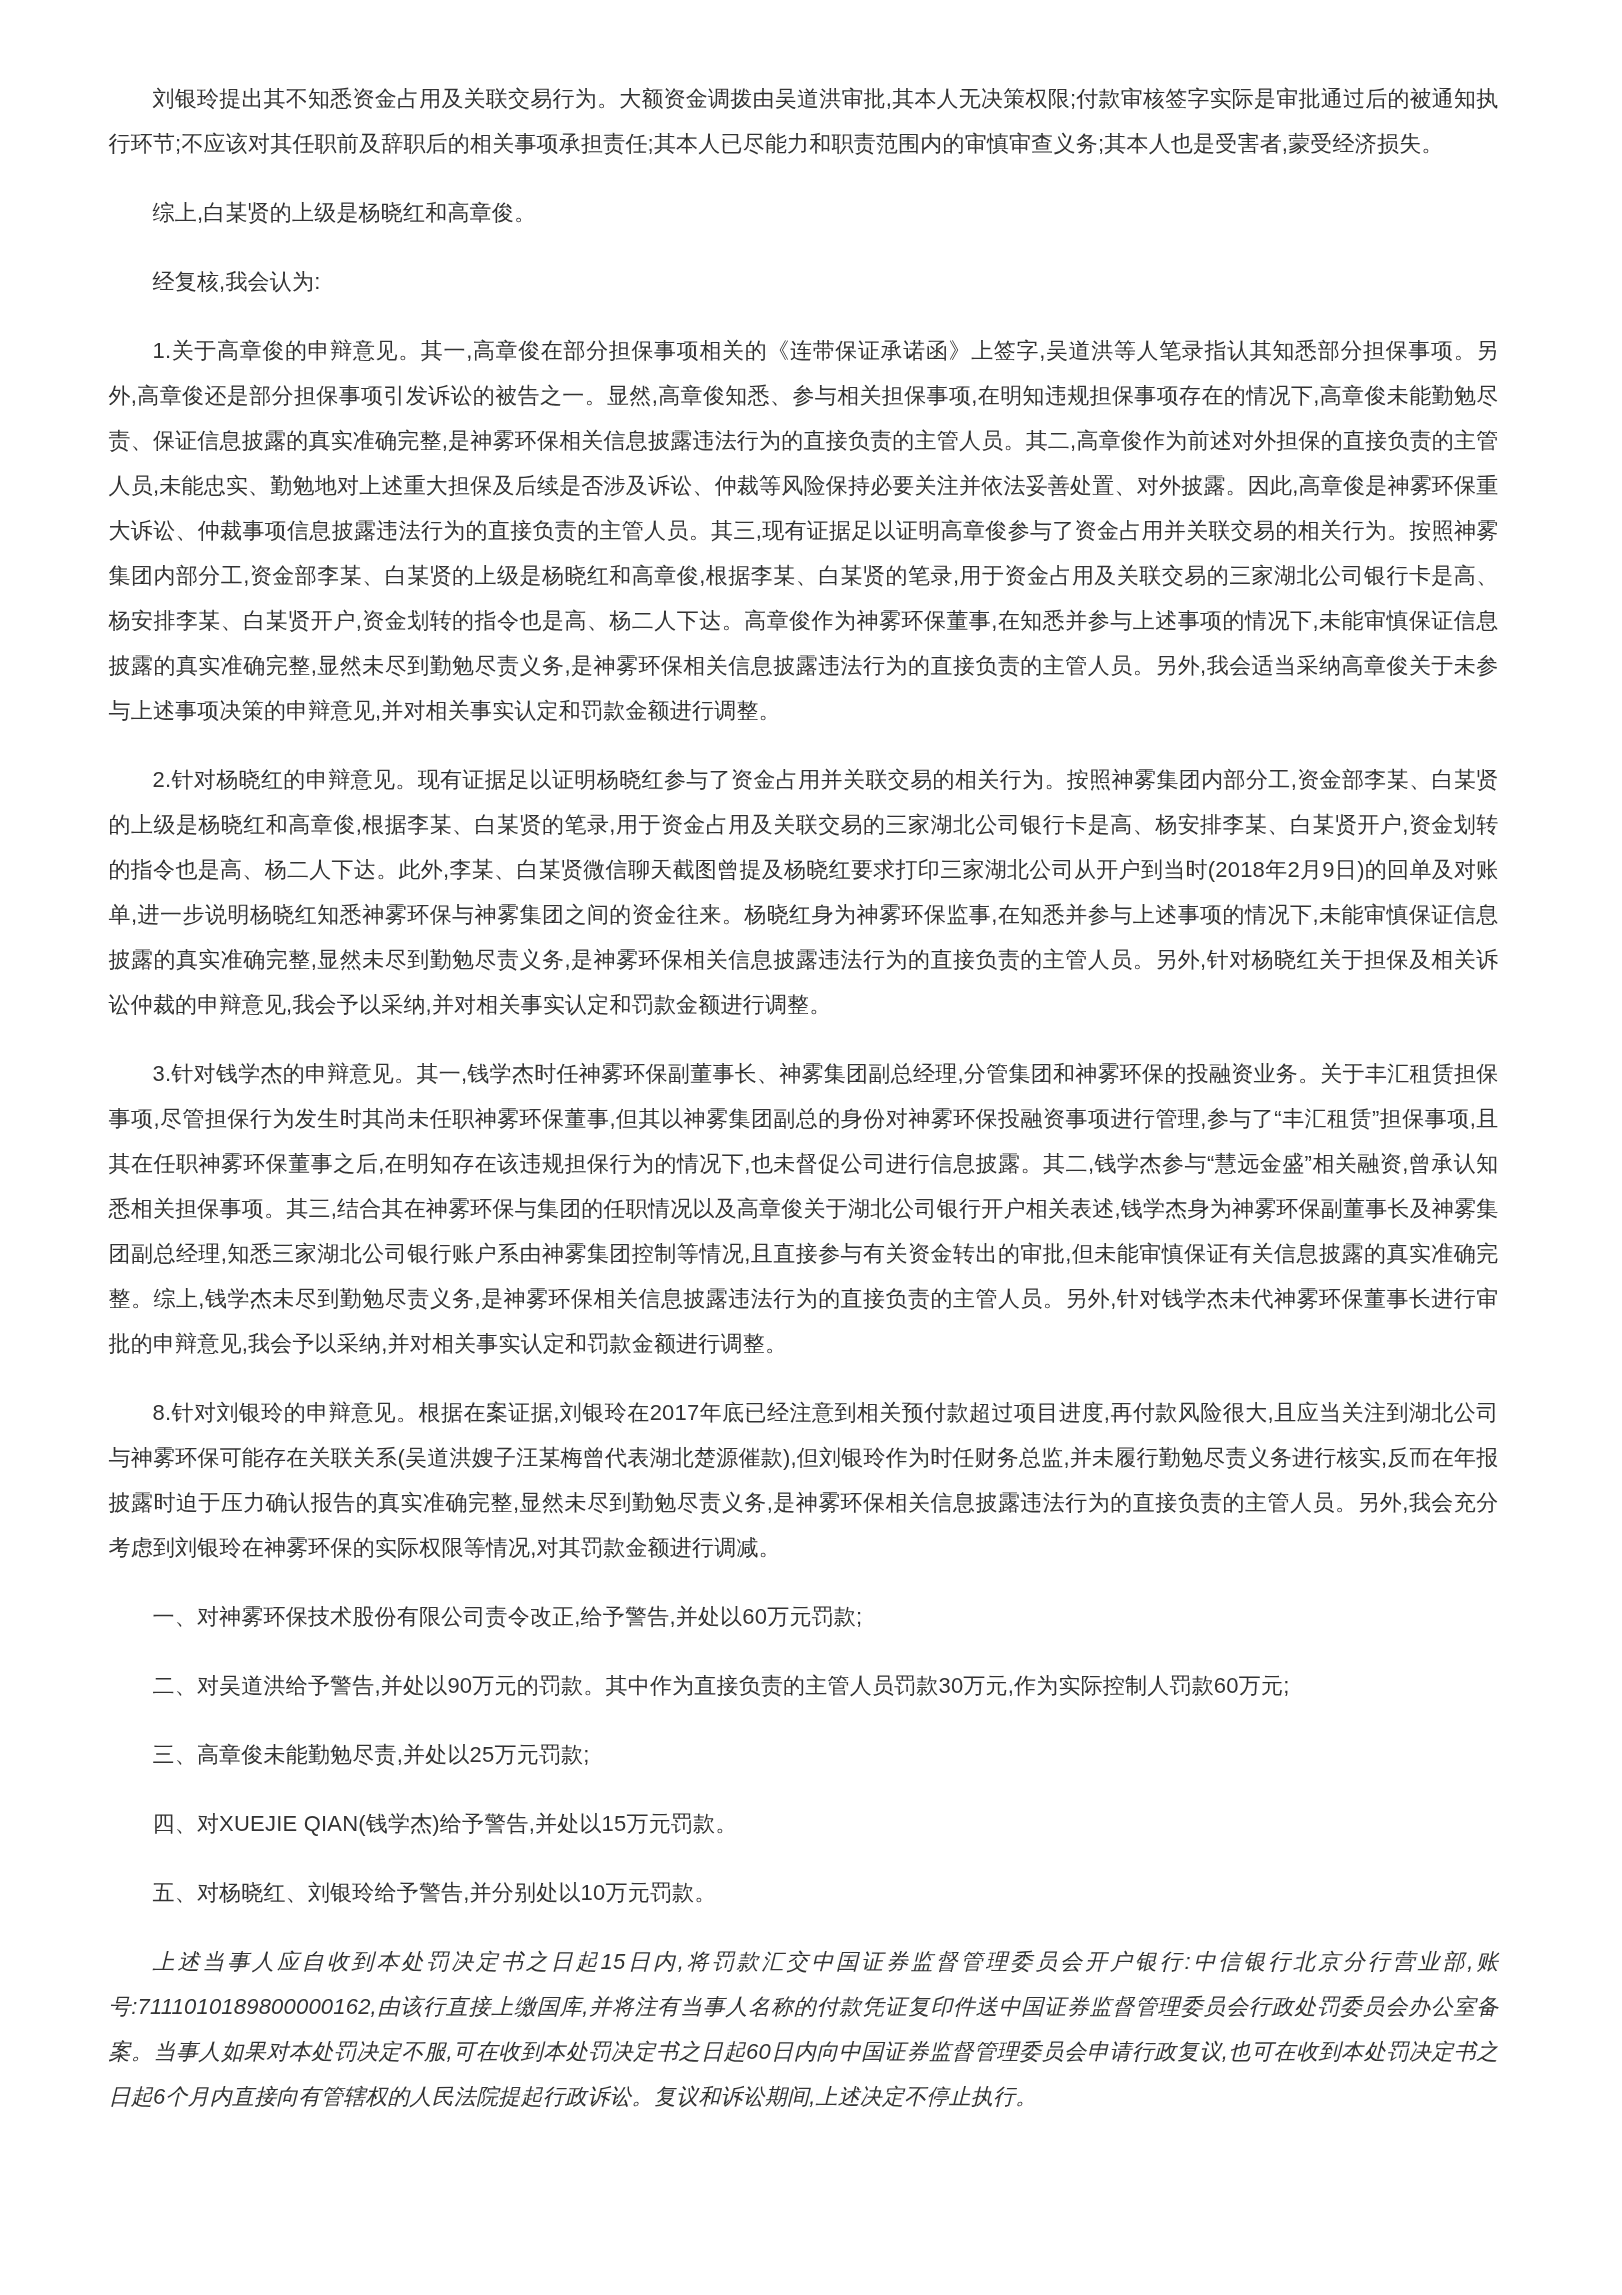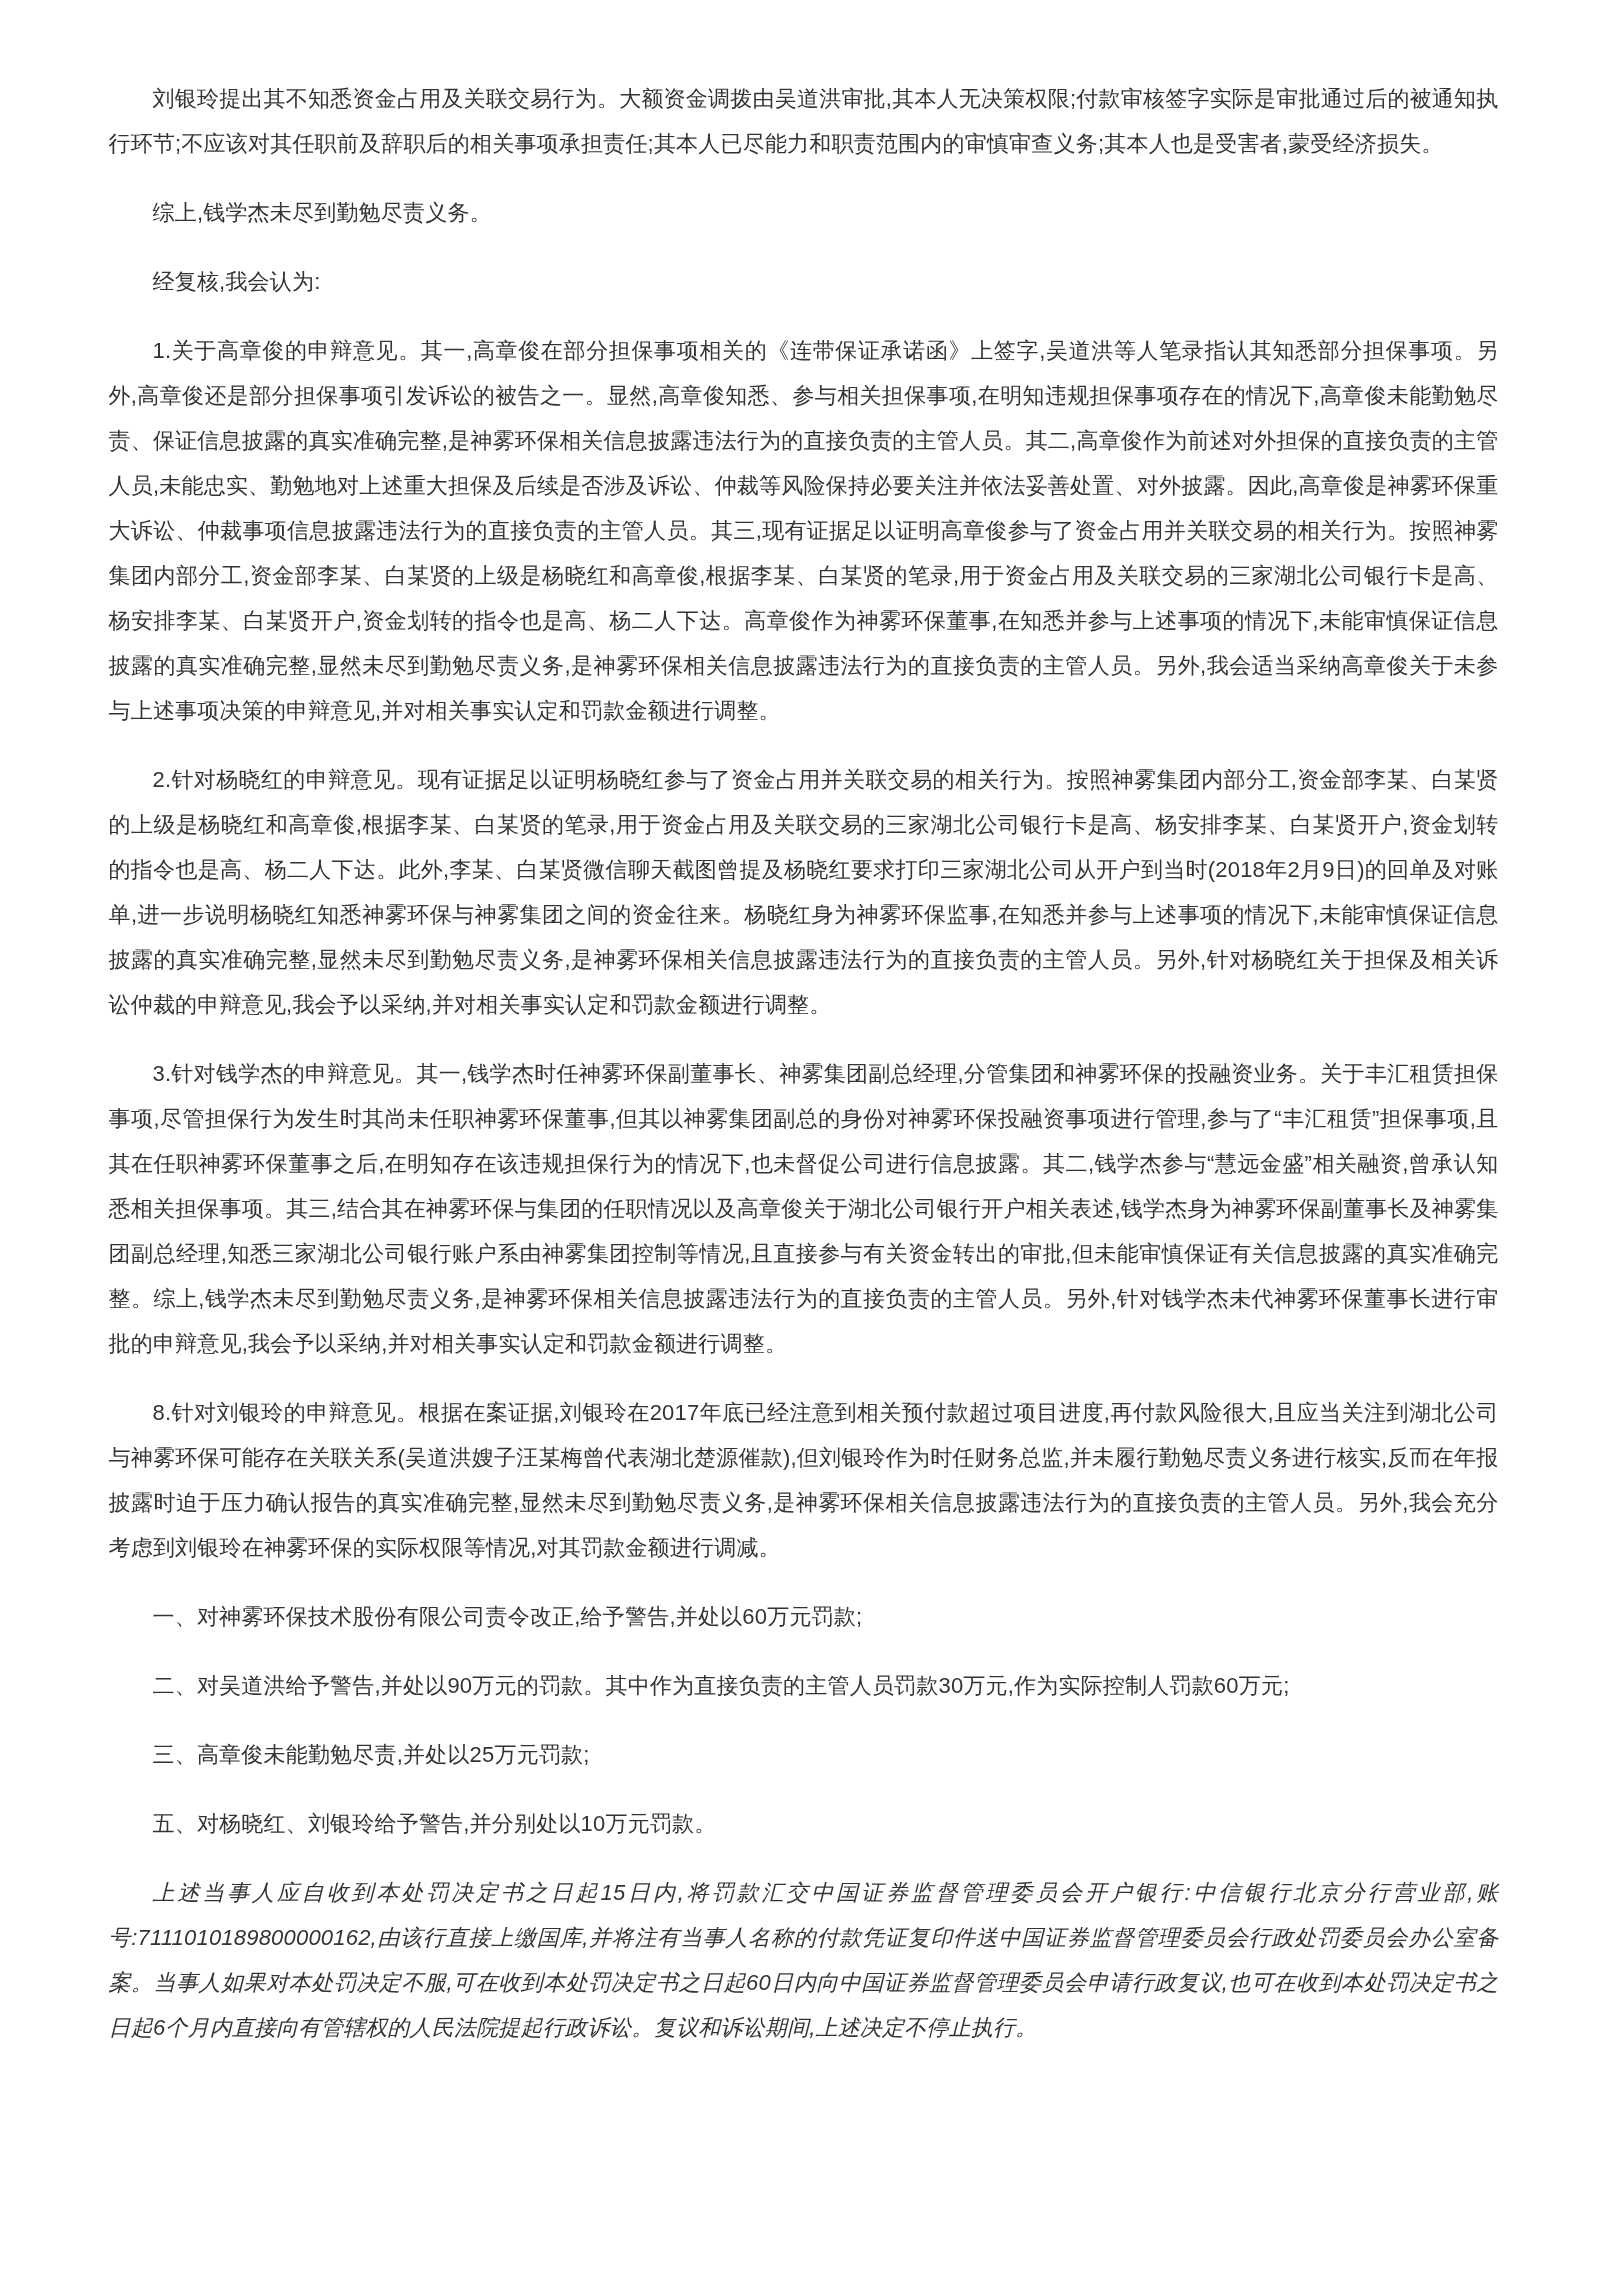--- a/index.html
+++ b/index.html
@@ -29,25 +29,26 @@
   .doc p:last-child {
     margin-bottom: 0;
     font-style: italic;
   }
 </style>
 </head>
 <body>
 
 <main class="doc">
   <p>刘银玲提出其不知悉资金占用及关联交易行为。大额资金调拨由吴道洪审批,其本人无决策权限;付款审核签字实际是审批通过后的被通知执行环节;不应该对其任职前及辞职后的相关事项承担责任;其本人已尽能力和职责范围内的审慎审查义务;其本人也是受害者,蒙受经济损失。</p>
-  <p>综上,钱学杰未尽到勤勉尽责义务。</p>
+  <p>综上,白某贤的上级是杨晓红和高章俊。</p>
   <p>经复核,我会认为:</p>
   <p>1.关于高章俊的申辩意见。其一,高章俊在部分担保事项相关的《连带保证承诺函》上签字,吴道洪等人笔录指认其知悉部分担保事项。另外,高章俊还是部分担保事项引发诉讼的被告之一。显然,高章俊知悉、参与相关担保事项,在明知违规担保事项存在的情况下,高章俊未能勤勉尽责、保证信息披露的真实准确完整,是神雾环保相关信息披露违法行为的直接负责的主管人员。其二,高章俊作为前述对外担保的直接负责的主管人员,未能忠实、勤勉地对上述重大担保及后续是否涉及诉讼、仲裁等风险保持必要关注并依法妥善处置、对外披露。因此,高章俊是神雾环保重大诉讼、仲裁事项信息披露违法行为的直接负责的主管人员。其三,现有证据足以证明高章俊参与了资金占用并关联交易的相关行为。按照神雾集团内部分工,资金部李某、白某贤的上级是杨晓红和高章俊,根据李某、白某贤的笔录,用于资金占用及关联交易的三家湖北公司银行卡是高、杨安排李某、白某贤开户,资金划转的指令也是高、杨二人下达。高章俊作为神雾环保董事,在知悉并参与上述事项的情况下,未能审慎保证信息披露的真实准确完整,显然未尽到勤勉尽责义务,是神雾环保相关信息披露违法行为的直接负责的主管人员。另外,我会适当采纳高章俊关于未参与上述事项决策的申辩意见,并对相关事实认定和罚款金额进行调整。</p>
   <p>2.针对杨晓红的申辩意见。现有证据足以证明杨晓红参与了资金占用并关联交易的相关行为。按照神雾集团内部分工,资金部李某、白某贤的上级是杨晓红和高章俊,根据李某、白某贤的笔录,用于资金占用及关联交易的三家湖北公司银行卡是高、杨安排李某、白某贤开户,资金划转的指令也是高、杨二人下达。此外,李某、白某贤微信聊天截图曾提及杨晓红要求打印三家湖北公司从开户到当时(2018年2月9日)的回单及对账单,进一步说明杨晓红知悉神雾环保与神雾集团之间的资金往来。杨晓红身为神雾环保监事,在知悉并参与上述事项的情况下,未能审慎保证信息披露的真实准确完整,显然未尽到勤勉尽责义务,是神雾环保相关信息披露违法行为的直接负责的主管人员。另外,针对杨晓红关于担保及相关诉讼仲裁的申辩意见,我会予以采纳,并对相关事实认定和罚款金额进行调整。</p>
   <p>3.针对钱学杰的申辩意见。其一,钱学杰时任神雾环保副董事长、神雾集团副总经理,分管集团和神雾环保的投融资业务。关于丰汇租赁担保事项,尽管担保行为发生时其尚未任职神雾环保董事,但其以神雾集团副总的身份对神雾环保投融资事项进行管理,参与了“丰汇租赁”担保事项,且其在任职神雾环保董事之后,在明知存在该违规担保行为的情况下,也未督促公司进行信息披露。其二,钱学杰参与“慧远金盛”相关融资,曾承认知悉相关担保事项。其三,结合其在神雾环保与集团的任职情况以及高章俊关于湖北公司银行开户相关表述,钱学杰身为神雾环保副董事长及神雾集团副总经理,知悉三家湖北公司银行账户系由神雾集团控制等情况,且直接参与有关资金转出的审批,但未能审慎保证有关信息披露的真实准确完整。综上,钱学杰未尽到勤勉尽责义务,是神雾环保相关信息披露违法行为的直接负责的主管人员。另外,针对钱学杰未代神雾环保董事长进行审批的申辩意见,我会予以采纳,并对相关事实认定和罚款金额进行调整。</p>
   <p>8.针对刘银玲的申辩意见。根据在案证据,刘银玲在2017年底已经注意到相关预付款超过项目进度,再付款风险很大,且应当关注到湖北公司与神雾环保可能存在关联关系(吴道洪嫂子汪某梅曾代表湖北楚源催款),但刘银玲作为时任财务总监,并未履行勤勉尽责义务进行核实,反而在年报披露时迫于压力确认报告的真实准确完整,显然未尽到勤勉尽责义务,是神雾环保相关信息披露违法行为的直接负责的主管人员。另外,我会充分考虑到刘银玲在神雾环保的实际权限等情况,对其罚款金额进行调减。</p>
   <p>一、对神雾环保技术股份有限公司责令改正,给予警告,并处以60万元罚款;</p>
   <p>二、对吴道洪给予警告,并处以90万元的罚款。其中作为直接负责的主管人员罚款30万元,作为实际控制人罚款60万元;</p>
   <p>三、高章俊未能勤勉尽责,并处以25万元罚款;</p>
+  <p>四、对XUEJIE QIAN(钱学杰)给予警告,并处以15万元罚款。</p>
   <p>五、对杨晓红、刘银玲给予警告,并分别处以10万元罚款。</p>
   <p>上述当事人应自收到本处罚决定书之日起15日内,将罚款汇交中国证券监督管理委员会开户银行:中信银行北京分行营业部,账号:7111010189800000162,由该行直接上缴国库,并将注有当事人名称的付款凭证复印件送中国证券监督管理委员会行政处罚委员会办公室备案。当事人如果对本处罚决定不服,可在收到本处罚决定书之日起60日内向中国证券监督管理委员会申请行政复议,也可在收到本处罚决定书之日起6个月内直接向有管辖权的人民法院提起行政诉讼。复议和诉讼期间,上述决定不停止执行。</p>
 </main>
 
 
 </body></html>

